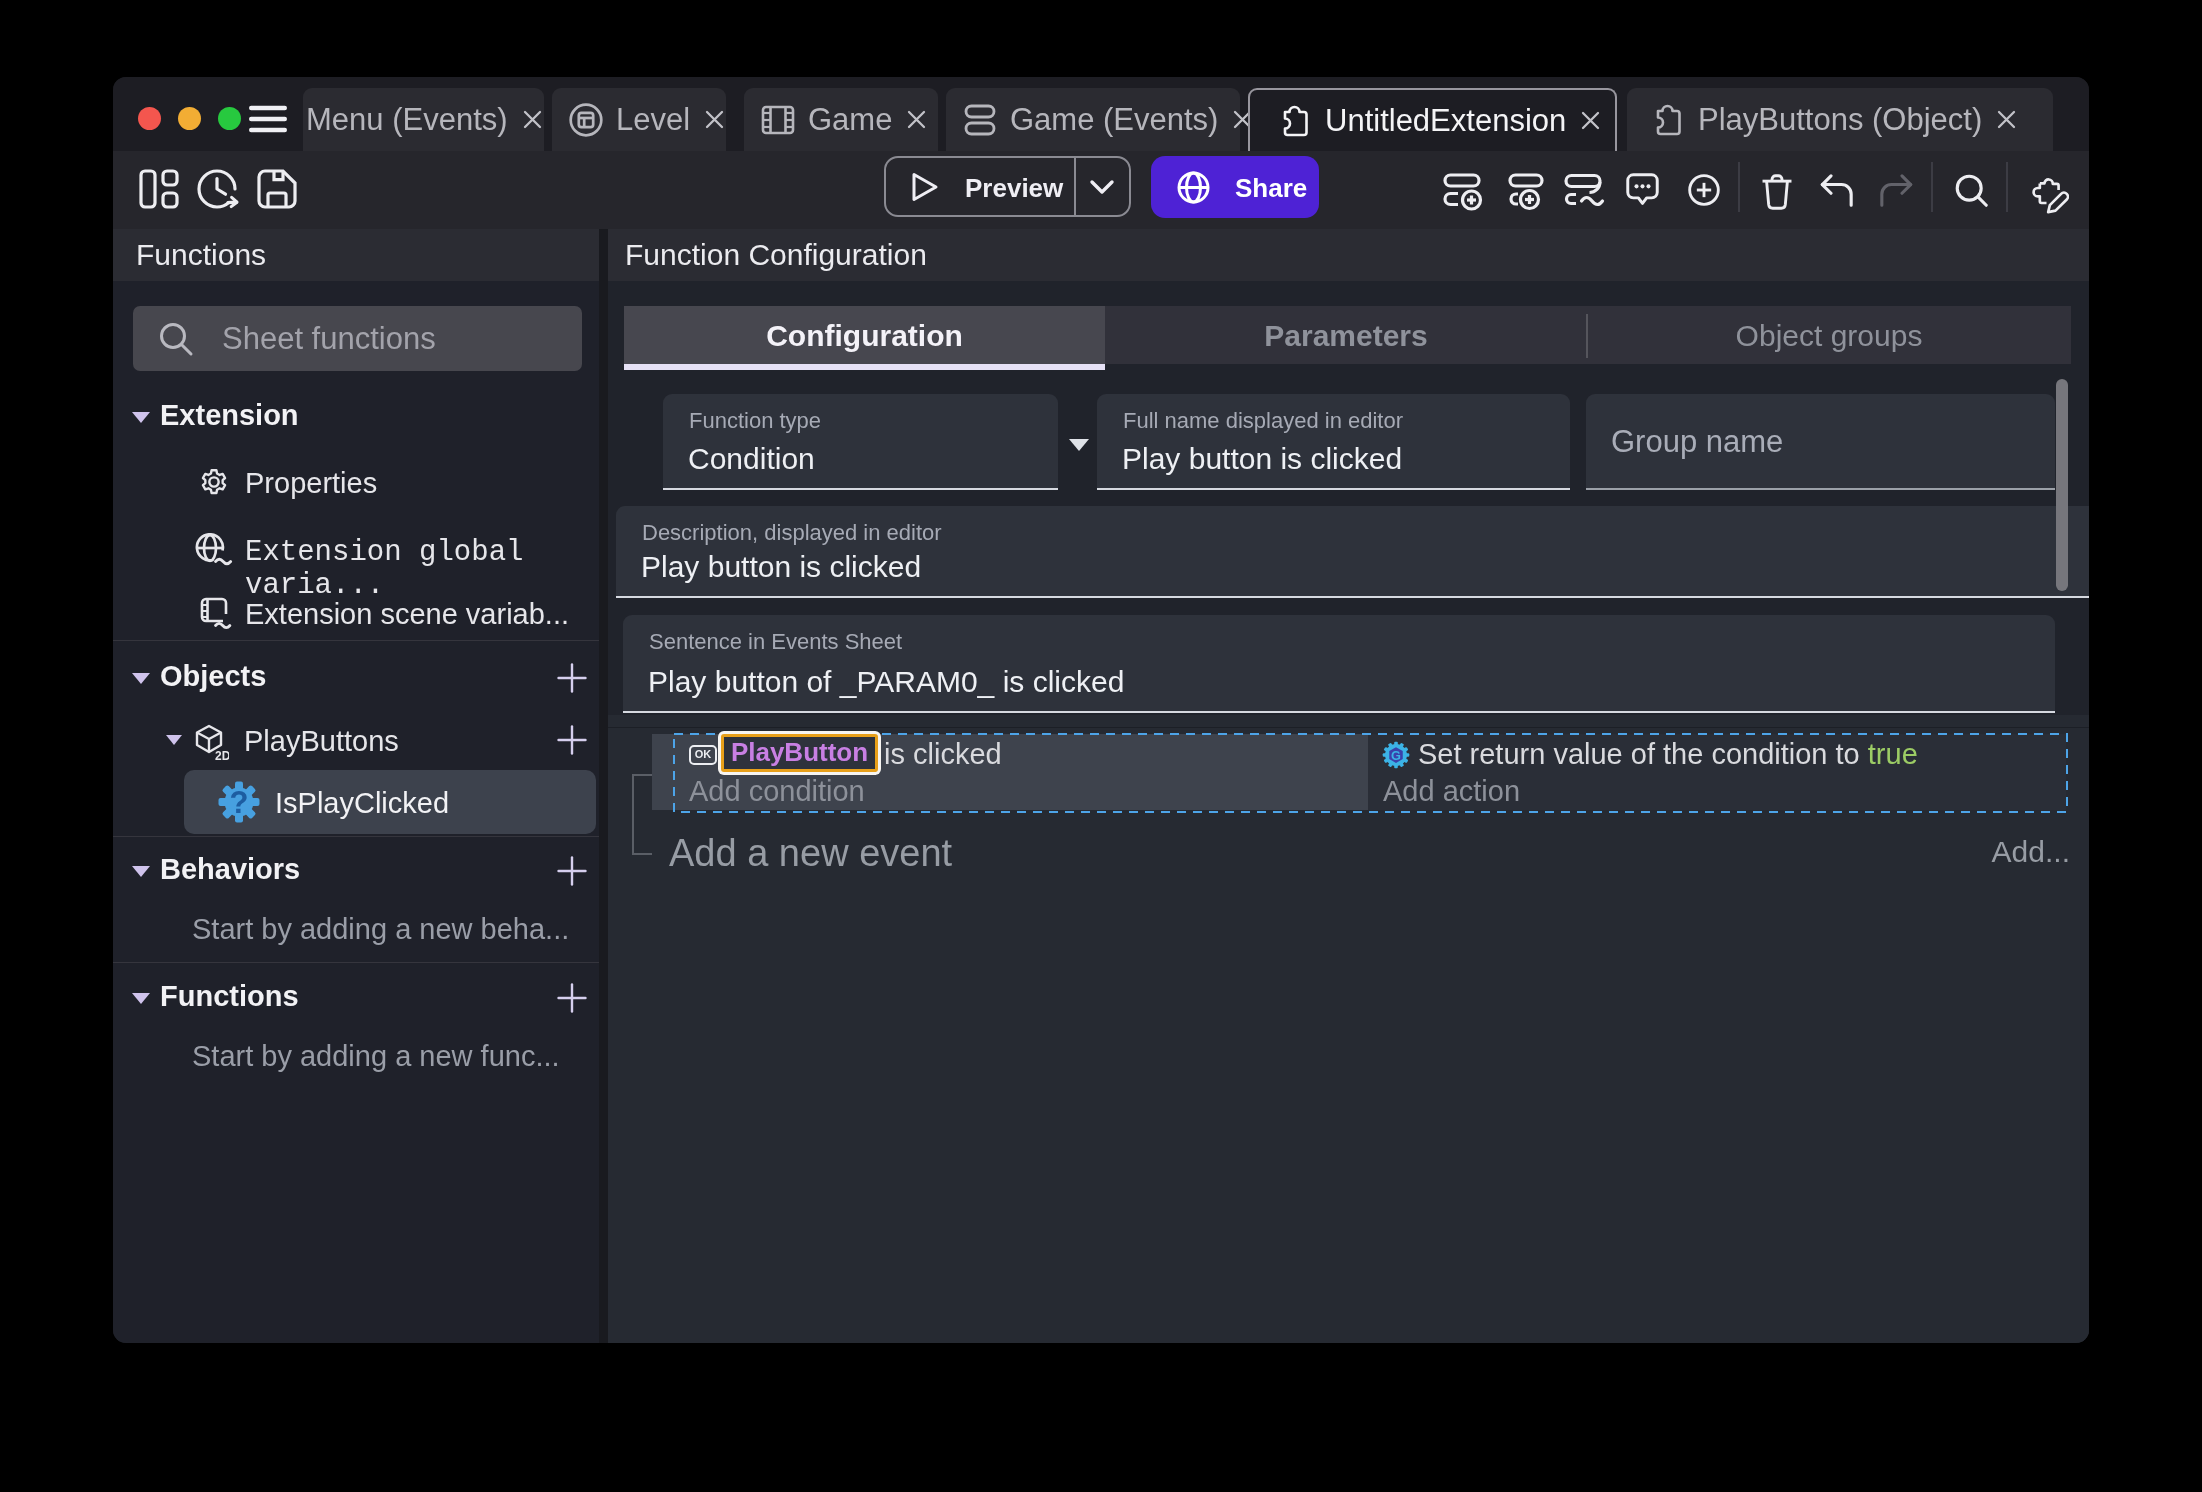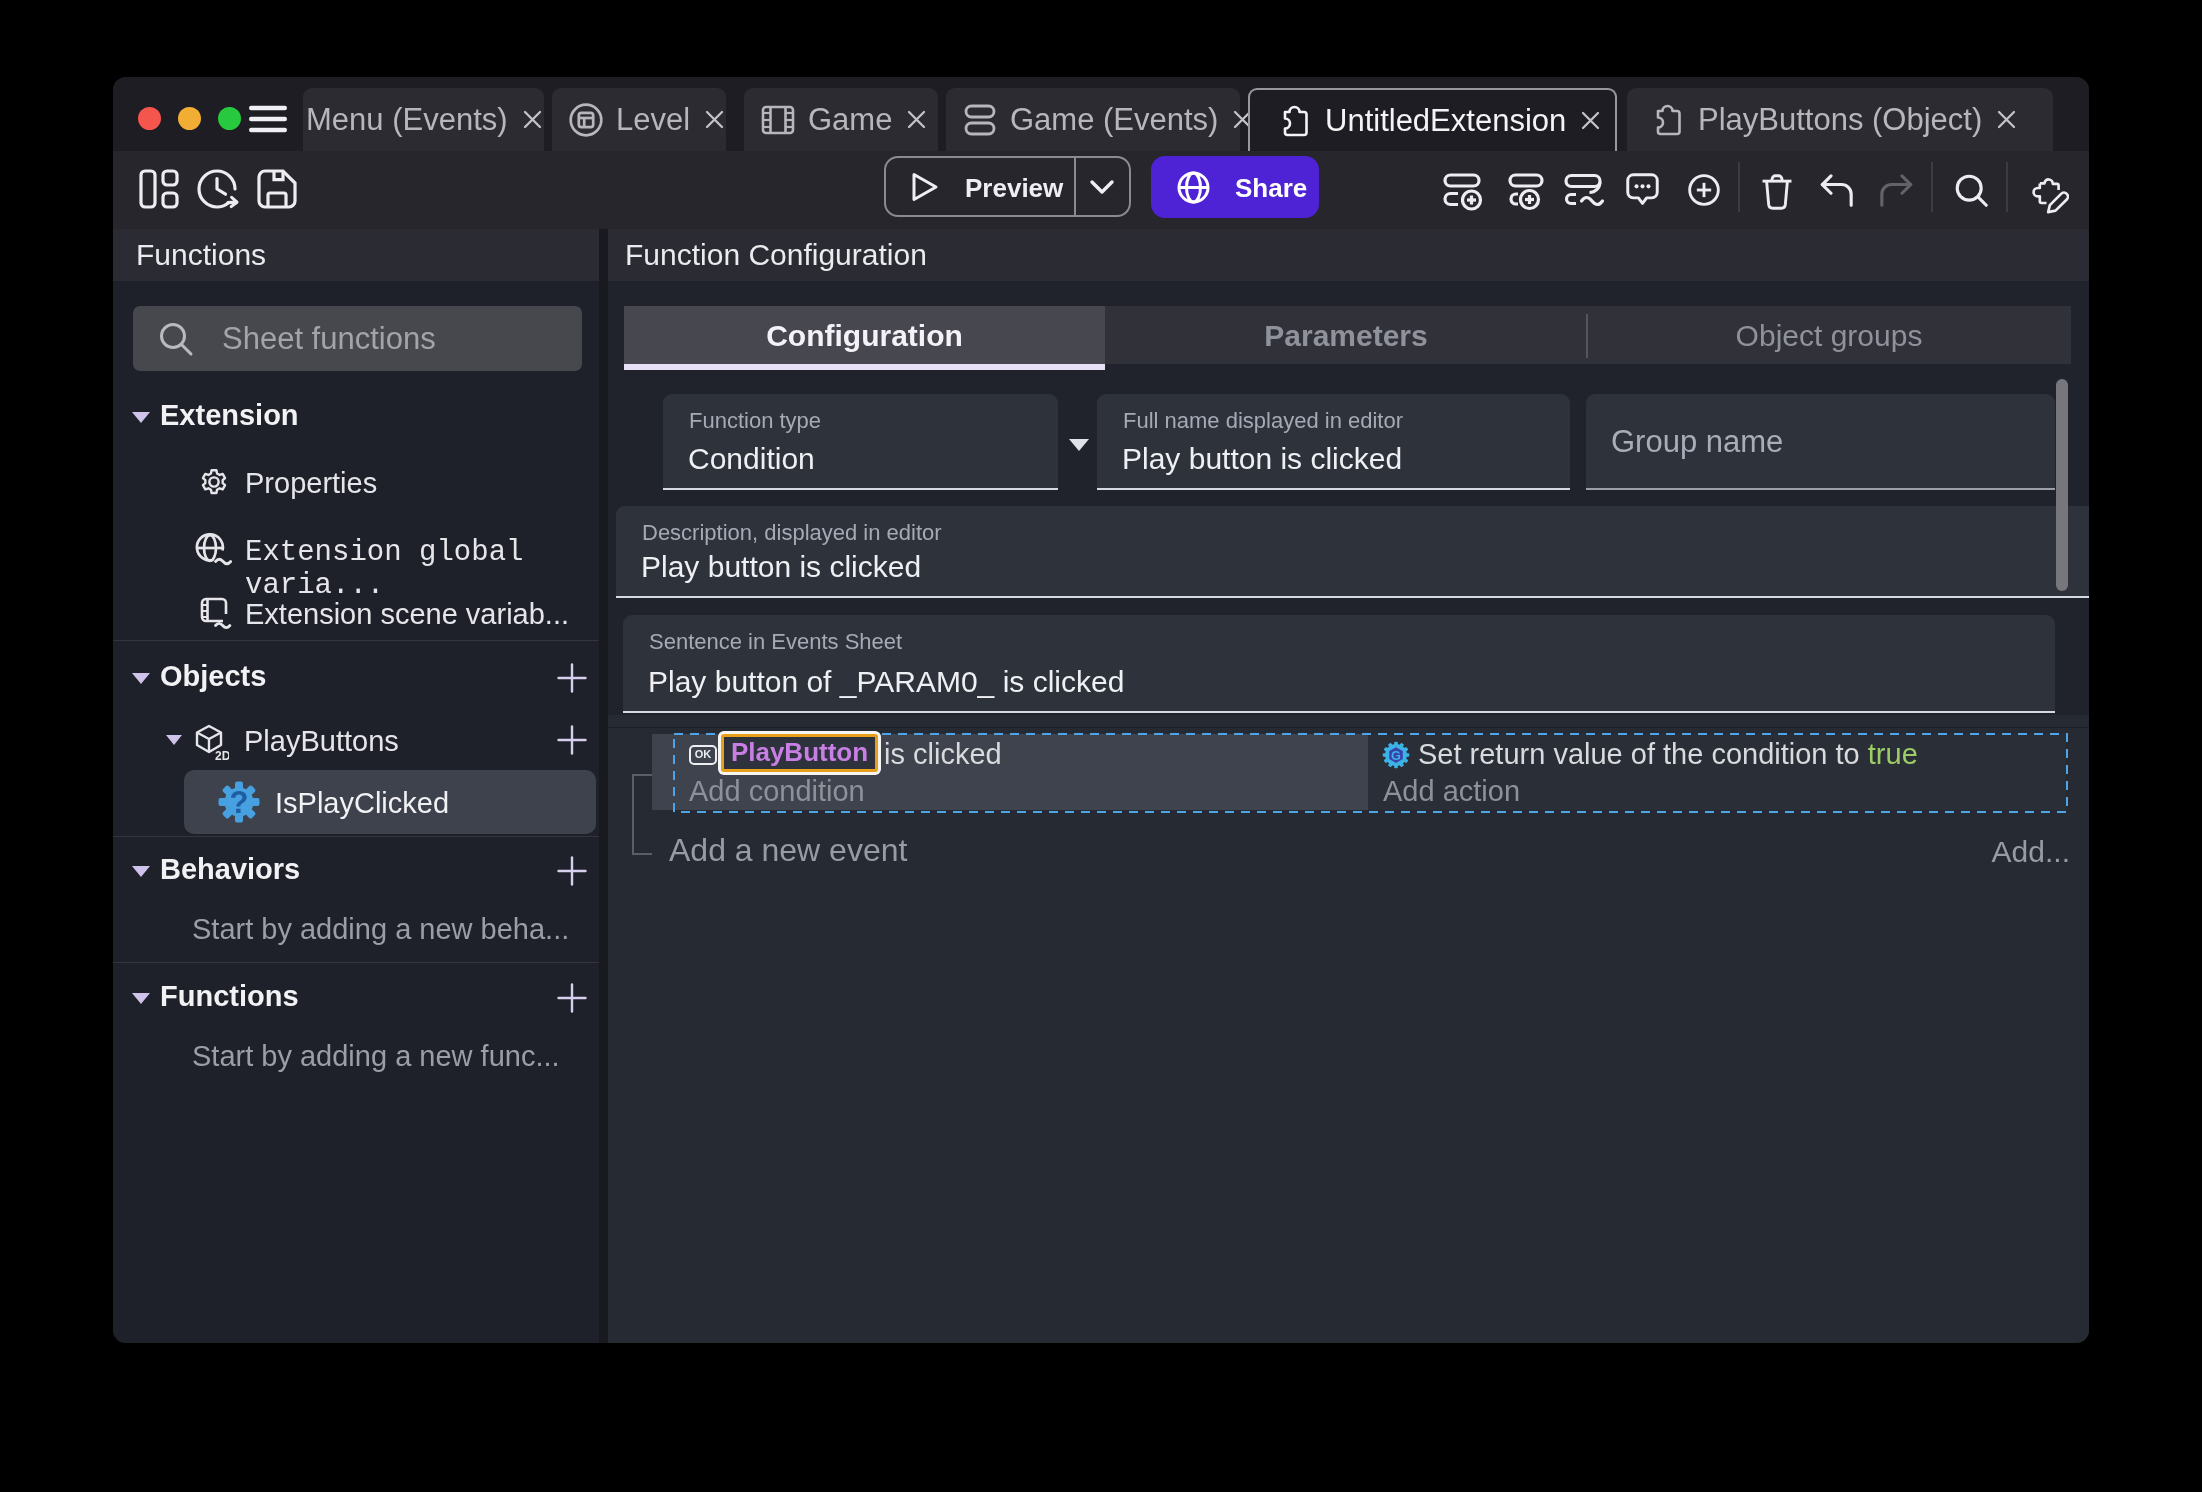--- a/index.html
+++ b/index.html
@@ -354,16 +354,16 @@
           <rect x="17.6" y="2.3" width="4.8" height="5.5" rx="1.4" transform="rotate(330 20 20)"></rect>
         </g>
         <polygon points="20,9.5 29,14.7 29,25.3 20,30.5 11,25.3 11,14.7" fill="#3a41ab"></polygon>
         <text x="20" y="26" font-size="17" font-weight="bold" fill="#3cb3e6" text-anchor="middle" font-family="Liberation Sans">G</text>
       </svg>
     <div class="abs" style="left:810px;top:509px;font-size:29px;color:#d9dade">Set return value of the condition to <span style="color:#9ccc65">true</span></div>
     <div class="abs" style="left:775px;top:546px;font-size:29px;color:#8d919a">Add action</div>
     <div class="abs" style="left:24px;top:545px;width:2px;height:81px;background:#5a5e66;"></div>
     <div class="abs" style="left:24px;top:545px;width:20px;height:2px;background:#5a5e66;"></div>
     <div class="abs" style="left:24px;top:624px;width:20px;height:2px;background:#5a5e66;"></div>
-    <div class="abs" style="left:61px;top:603px;font-size:32px;color:#979ca4">Add a new event</div>
+    <div class="abs" style="left:61px;top:603px;font-size:38px;color:#979ca4">Add a new event</div>
     <div class="abs" style="left:1312px;top:606px;width:150px;text-align:right;font-size:30px;color:#979ca4">Add...</div>
   </div>
 </div>
 
 </body></html>

